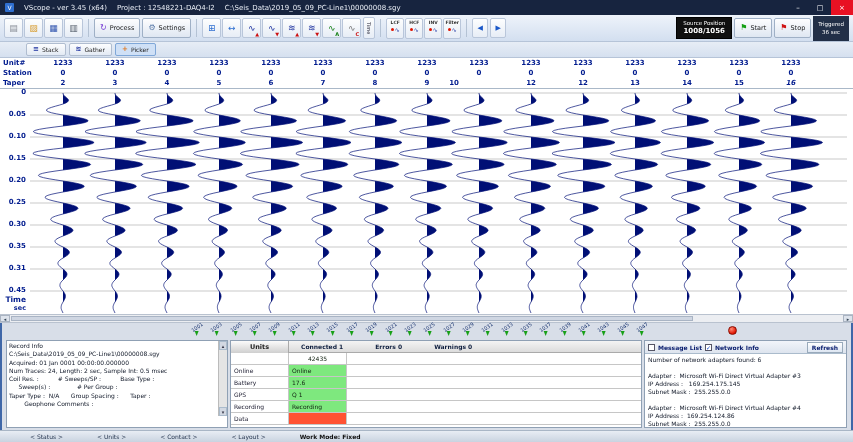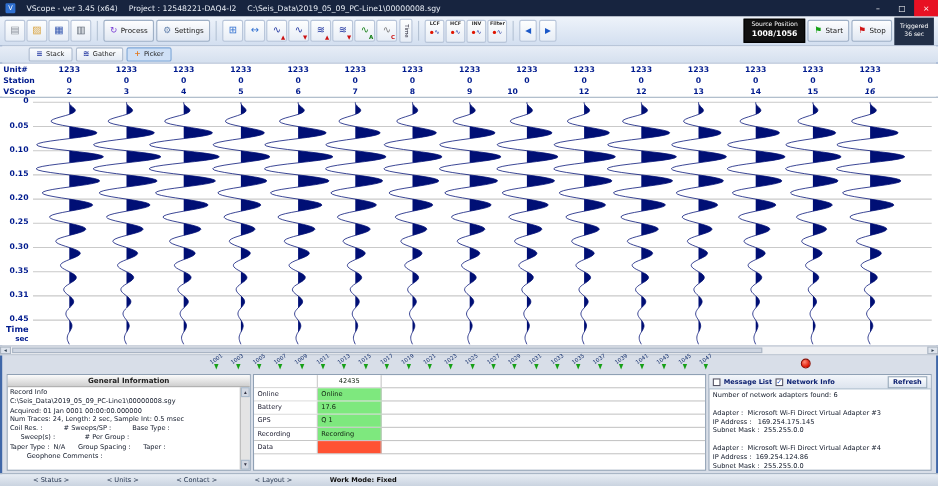--- a/index.html
+++ b/index.html
@@ -285,21 +285,21 @@
       </div>
       <div class="vtab active">
         <span class="vicon" style="color: rgb(224, 120, 32);">+</span>
         <span class="vlab">Picker</span>
       </div>
     </div>
 
   <div class="trace-header" id="trace-header">
       <span class="th-label" style="top: 1px;">Unit#</span>
       <span class="th-label" style="top: 11px;">Station</span>
-      <span class="th-label" style="top: 21px;">VScope</span>
+      <span class="th-label" style="top: 21px;">Taper</span>
       <span class="th-val" style="left: 63px; top: 1px;">1233</span>
       <span class="th-val" style="left: 63px; top: 11px;">0</span>
       <span class="th-val" style="left: 63px; top: 21px;">2</span>
       <span class="th-val" style="left: 115px; top: 1px;">1233</span>
       <span class="th-val" style="left: 115px; top: 11px;">0</span>
       <span class="th-val" style="left: 115px; top: 21px;">3</span>
       <span class="th-val" style="left: 167px; top: 1px;">1233</span>
       <span class="th-val" style="left: 167px; top: 11px;">0</span>
       <span class="th-val" style="left: 167px; top: 21px;">4</span>
       <span class="th-val" style="left: 219px; top: 1px;">1233</span>
@@ -312,21 +312,21 @@
       <span class="th-val" style="left: 323px; top: 11px;">0</span>
       <span class="th-val" style="left: 323px; top: 21px;">7</span>
       <span class="th-val" style="left: 375px; top: 1px;">1233</span>
       <span class="th-val" style="left: 375px; top: 11px;">0</span>
       <span class="th-val" style="left: 375px; top: 21px;">8</span>
       <span class="th-val" style="left: 427px; top: 1px;">1233</span>
       <span class="th-val" style="left: 427px; top: 11px;">0</span>
       <span class="th-val" style="left: 427px; top: 21px;">9</span>
       <span class="th-val" style="left: 479px; top: 1px;">1233</span>
       <span class="th-val" style="left: 479px; top: 11px;">0</span>
-      <span class="th-val" style="left: 466px; top: 21px;">10</span>
+      <span class="th-val" style="left: 454px; top: 21px;">10</span>
       <span class="th-val" style="left: 531px; top: 1px;">1233</span>
       <span class="th-val" style="left: 531px; top: 11px;">0</span>
       <span class="th-val" style="left: 531px; top: 21px;">12</span>
       <span class="th-val" style="left: 583px; top: 1px;">1233</span>
       <span class="th-val" style="left: 583px; top: 11px;">0</span>
       <span class="th-val" style="left: 583px; top: 21px;">12</span>
       <span class="th-val" style="left: 635px; top: 1px;">1233</span>
       <span class="th-val" style="left: 635px; top: 11px;">0</span>
       <span class="th-val" style="left: 635px; top: 21px;">13</span>
       <span class="th-val" style="left: 687px; top: 1px;">1233</span>
@@ -497,40 +497,45 @@
         <span class="sta-num">1045</span>
         <span class="sta-geo"></span>
       </div>
       <div class="sta" style="left: 642.05px;">
         <span class="sta-num">1047</span>
         <span class="sta-geo"></span>
       </div>
     </div>
 
   <div class="panel gi">
-    <div class="p-head">General Information</div>
     <div class="gi-wrap">
       <div class="gi-body" id="gi-body">
           <div class="gi-line">Record Info</div>
           <div class="gi-line">C:\Seis_Data\2019_05_09_PC-Line1\00000008.sgy</div>
           <div class="gi-line">Acquired: 01 Jan 0001 00:00:00.000000</div>
           <div class="gi-line">Num Traces: 24, Length: 2 sec, Sample Int: 0.5 msec</div>
           <div class="gi-line">Coil Res. :          # Sweeps/SP :          Base Type :</div>
           <div class="gi-line">     Sweep(s) :              # Per Group :</div>
           <div class="gi-line">Taper Type :  N/A      Group Spacing :      Taper :</div>
           <div class="gi-line">        Geophone Comments :</div>
         </div>
       <div class="vscroll">
         <span class="vs-btn top">▴</span>
         <span class="vs-btn bottom">▾</span>
       </div>
     </div>
   </div>
 
   <div class="panel up">
+    <div class="up-strip">
+      <span class="uhead">Units</span>
+      <span class="up-stat first">Connected 1</span>
+      <span class="up-stat">Errors 0</span>
+      <span class="up-stat">Warnings 0</span>
+    </div>
     <div class="u-row">
       <span class="u-lab"></span>
       <span class="u-val id">42435</span>
     </div>
     <div id="u-rows">
         <div class="u-row">
           <span class="u-lab">Online</span>
           <span class="u-val ok">Online</span>
         </div>
         <div class="u-row">

